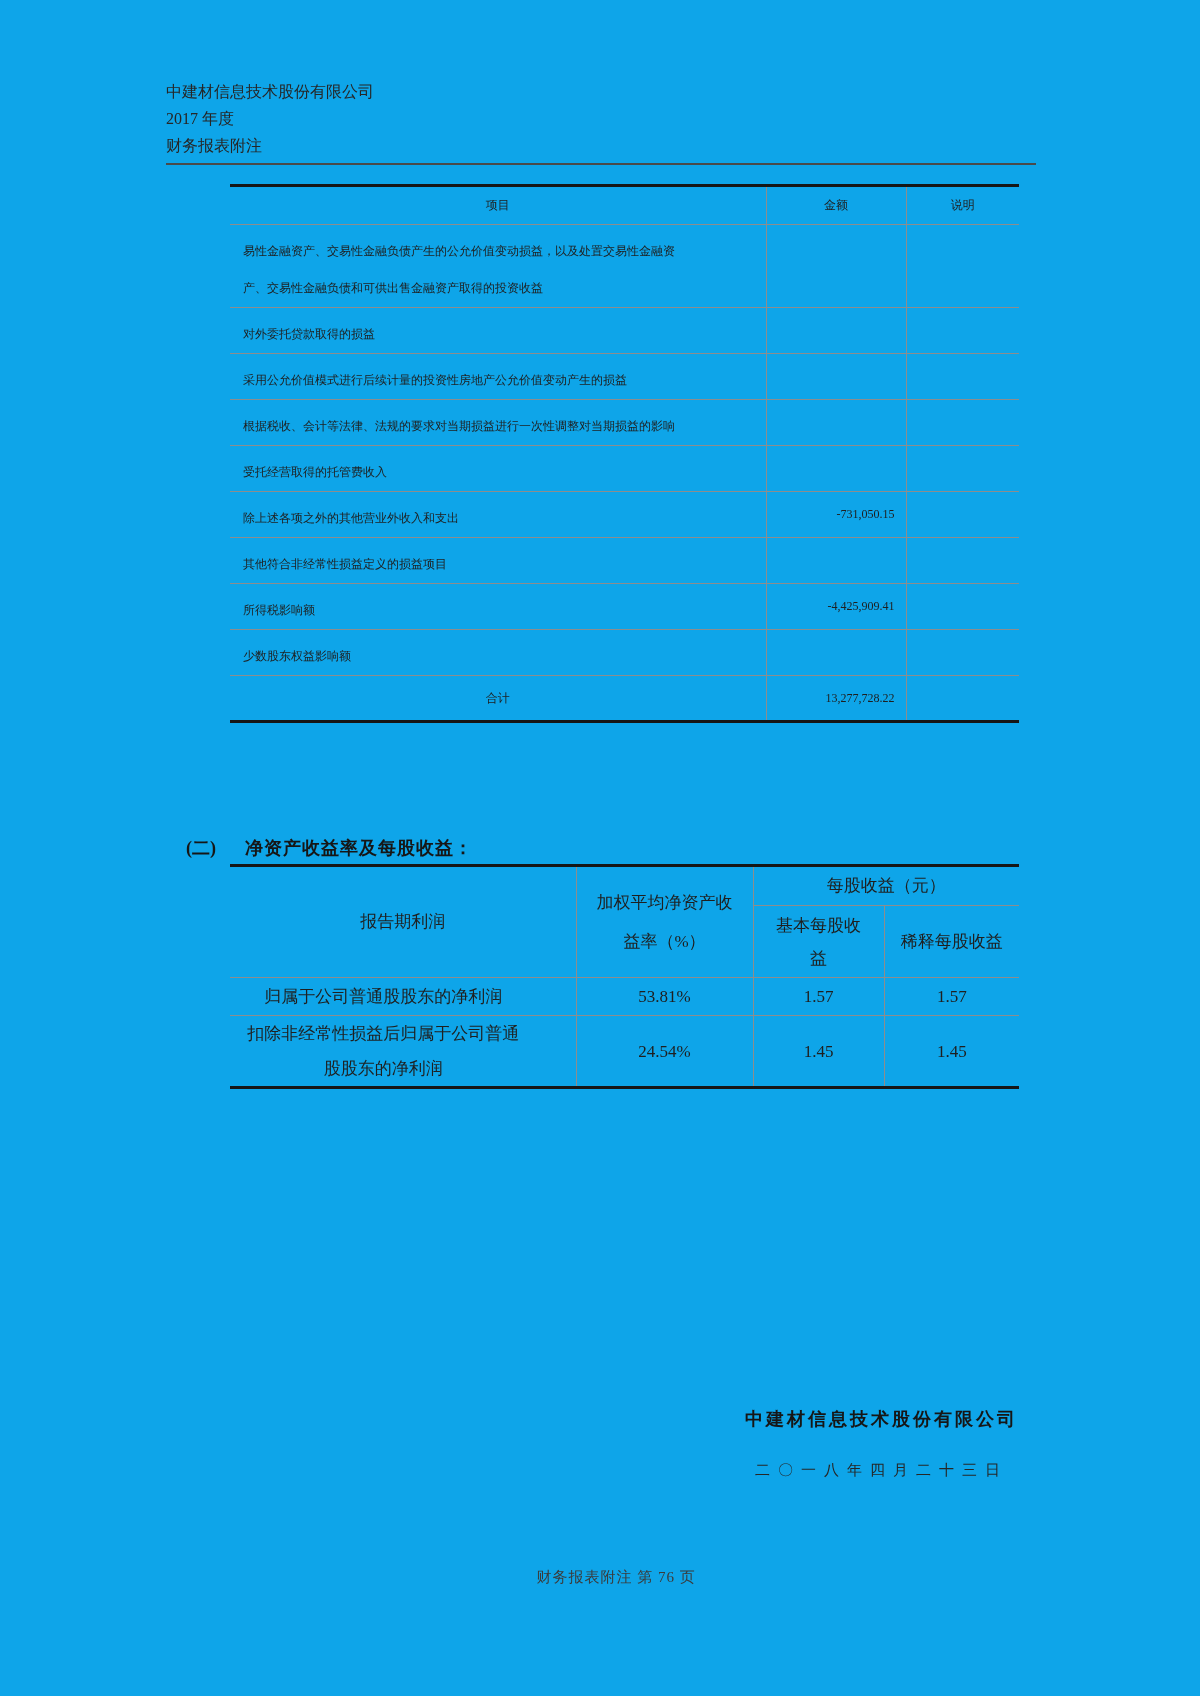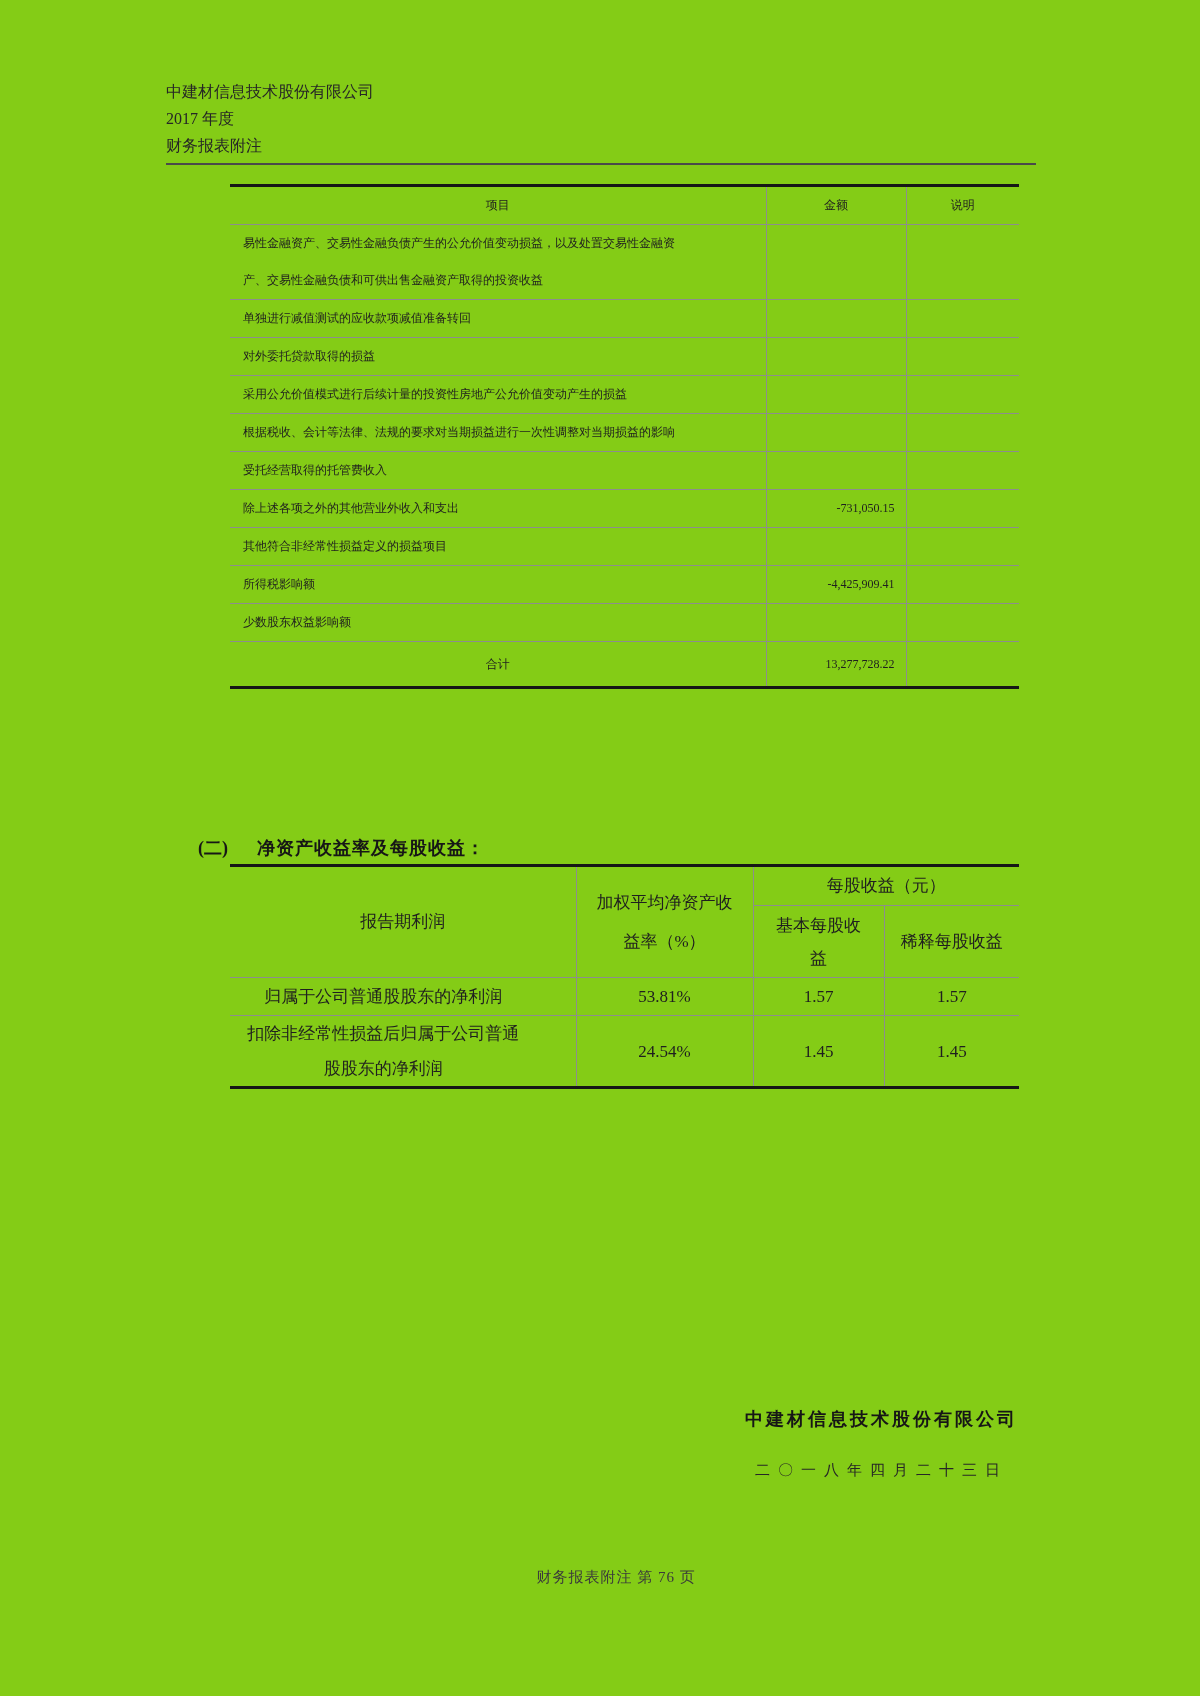--- a/index.html
+++ b/index.html
@@ -1,21 +1,21 @@
 <!DOCTYPE html>
 <html><head>
 <meta charset="utf-8">
 <style>
   * { margin:0; padding:0; box-sizing:border-box; }
   html,body { background:#e9e9e9; }
   .page {
     position:relative;
     width:1200px; height:1696px;
     margin:0 auto;
-    background:#84cc16;
+    background:#0ea5e9;
     font-family:"Liberation Serif","DejaVu Serif",serif;
     color:#1f1f1f;
     overflow:hidden;
   }
 
   
   .doc-header {
     position:absolute; left:166px; top:78px; width:870px;
     font-size:16px; line-height:27px; color:#262626;
   }
@@ -28,29 +28,29 @@
     font-size:12px; border-top:3px solid #161616;
   }
   .t1 th, .t1 td {
     font-weight:normal; vertical-align:middle;
     line-height:37px; border-bottom:1px solid #8d8d8d;
   }
   .t1 th { height:38px; text-align:center; }
   .t1 td { height:38px; }
   .t1 th:nth-child(2), .t1 td:nth-child(2),
   .t1 th:nth-child(3), .t1 td:nth-child(3) { border-left:1px solid #8d8d8d; }
-  .t1 td.c-item { text-align:left; padding:0 73px 0 13px; }
+  .t1 td.c-item { text-align:left; padding:8px 73px 0 13px; }
   .t1 td.c-amt  { text-align:right; padding:0 11px 0 4px; }
   .t1 td.c-note { padding:0 4px; }
   .t1 tr.total-row td { height:46px; border-bottom:3px solid #161616; }
   .t1 td.c-total { text-align:center; padding:0; }
 
   
   .sec-heading {
-    position:absolute; left:198px; top:836px;
+    position:absolute; left:186px; top:836px;
     font-size:18px; font-weight:bold; color:#161616;
   }
   .sec-heading .sec-title { margin-left:29px; letter-spacing:1px; }
 
   
   .t2 {
     position:absolute; left:230px; top:864px; width:789px;
     font-size:17px; text-align:center; border-top:3px solid #161616;
   }
   .t2 th, .t2 td {
@@ -103,25 +103,20 @@
         <col style="width:113px">
       </colgroup>
     <tbody>
         <tr>
       <th>项目</th>
       <th>金额</th>
       <th>说明</th>
     </tr>
     <tr>
       <td class="c-item">易性金融资产、交易性金融负债产生的公允价值变动损益，以及处置交易性金融资产、交易性金融负债和可供出售金融资产取得的投资收益</td>
-      <td class="c-amt"></td>
-      <td class="c-note"></td>
-    </tr>
-    <tr>
-      <td class="c-item">单独进行减值测试的应收款项减值准备转回</td>
       <td class="c-amt"></td>
       <td class="c-note"></td>
     </tr>
     <tr>
       <td class="c-item">对外委托贷款取得的损益</td>
       <td class="c-amt"></td>
       <td class="c-note"></td>
     </tr>
     <tr>
       <td class="c-item">采用公允价值模式进行后续计量的投资性房地产公允价值变动产生的损益</td>

